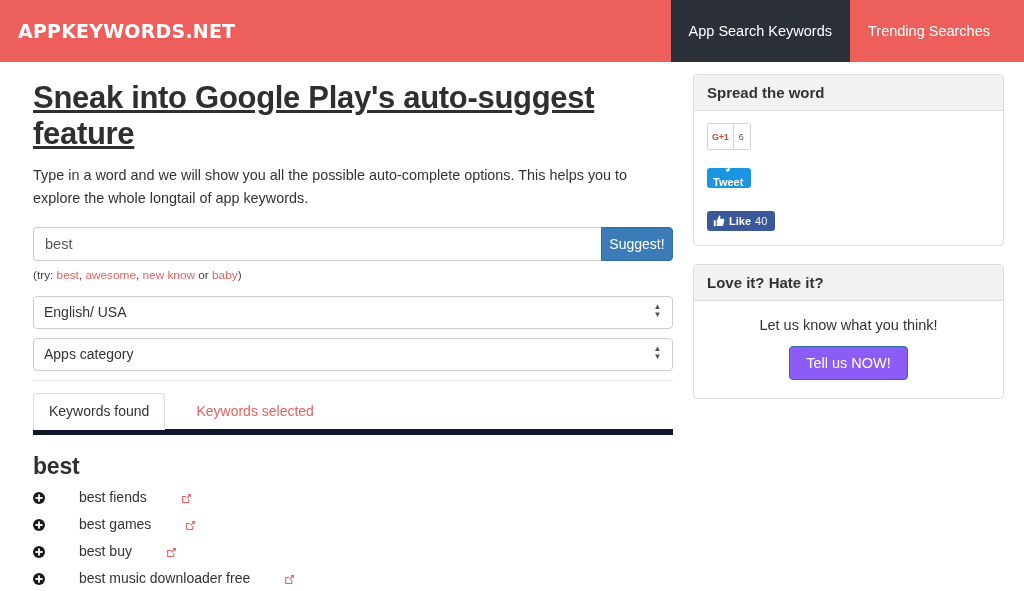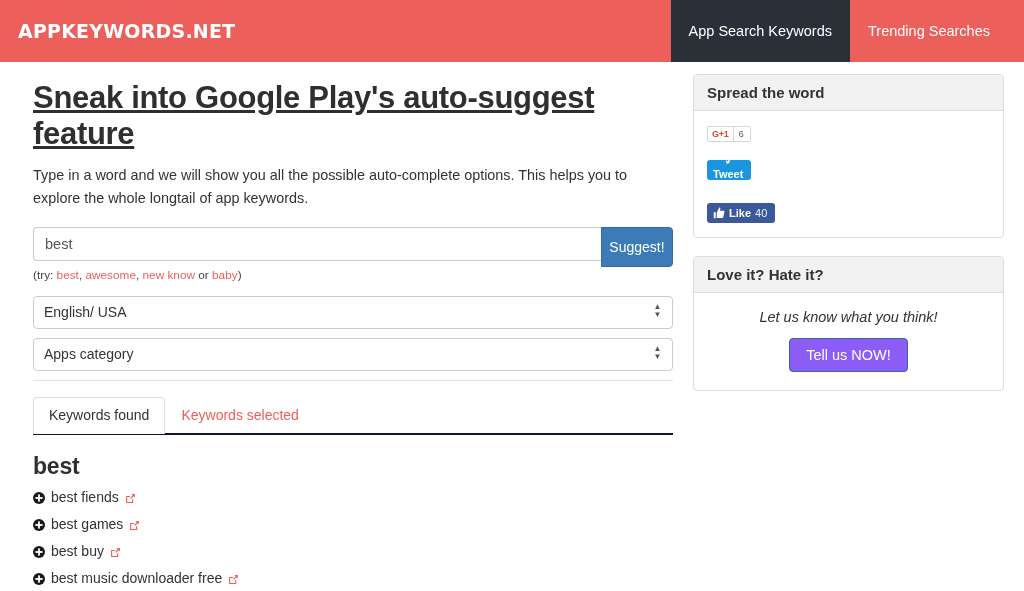--- a/index.html
+++ b/index.html
@@ -98,21 +98,21 @@
     border-radius: 4px 0 0 4px;
     padding: 0 11px;
     font-size: 14.5px;
     font-family: "Liberation Sans", sans-serif;
     color: #555555;
     outline: none;
     background: #fff;
   }
   .search-btn {
     width: 72px;
-    height: 40px;
+    height: 34px;
     background: #3b7cb8;
     color: #ffffff;
     border: 1px solid #336a9f;
     border-radius: 0 4px 4px 0;
     font-size: 14px;
     font-family: "Liberation Sans", sans-serif;
     cursor: pointer;
     padding: 0;
   }
 
@@ -166,22 +166,23 @@
     background: #e6e6e6;
     margin: 9px 0 18px 0;
     border: none;
   }
 
   
   .tabs {
     width: 640px;
     display: flex;
     align-items: flex-end;
-    border-bottom: 2px solid #0f172a;
+    border-bottom: 6px solid #0f172a;
     height: 36px;
+    gap: 15px;
   }
   .tab {
     padding: 8px 15px 8px 15px;
     font-size: 14px;
     cursor: pointer;
     border: 1px solid transparent;
     border-radius: 4px 4px 0 0;
     margin-bottom: -1px;
     line-height: 19px;
   }
@@ -201,20 +202,21 @@
     color: #2f2f2f;
     margin: 0 0 9px 0;
     letter-spacing: -0.2px;
   }
   .kw-item {
     display: flex;
     align-items: center;
     margin: 0 0 11px 0;
     font-size: 14px;
     color: #333333;
+    gap: 28px;
   }
   .icon-plus {
     width: 12px; height: 12px;
     margin-right: 6px;
     flex: 0 0 auto;
     display: inline-block;
   }
   .kw-label { white-space: nowrap; }
   .icon-ext {
     width: 11px; height: 11px;
@@ -238,21 +240,21 @@
     padding: 9px 13px;
     font-size: 15px;
     font-weight: bold;
     color: #333333;
   }
   .panel-body { padding: 12px 13px 14px 13px; }
 
   .gplus-btn {
     display: inline-flex;
     align-items: stretch;
-    height: 16px;
+    height: 27px;
     border: 1px solid #d5d5d5;
     border-radius: 2px;
     background: #fafafa;
     font-size: 9px;
     margin-bottom: 8px;
     overflow: hidden;
     cursor: pointer;
   }
   .gplus-main {
     display: flex; align-items: center;
@@ -300,21 +302,20 @@
     margin-top: 16px;
   }
   .like-count { font-weight: normal; opacity: .92; }
   .social-row { display: block; }
 
   .feedback-text {
     text-align: center;
     font-size: 14.5px;
     color: #333333;
     margin: 4px 0 13px 0;
-    font-style: italic;
   }
   .feedback-wrap { text-align: center; padding-bottom: 4px; }
   .btn-tell {
     display: inline-block;
     background: #8b5cf6;
     border: 1px solid #336a9f;
     border-radius: 4px;
     color: #ffffff;
     font-size: 14.5px;
     padding: 8px 16px;

